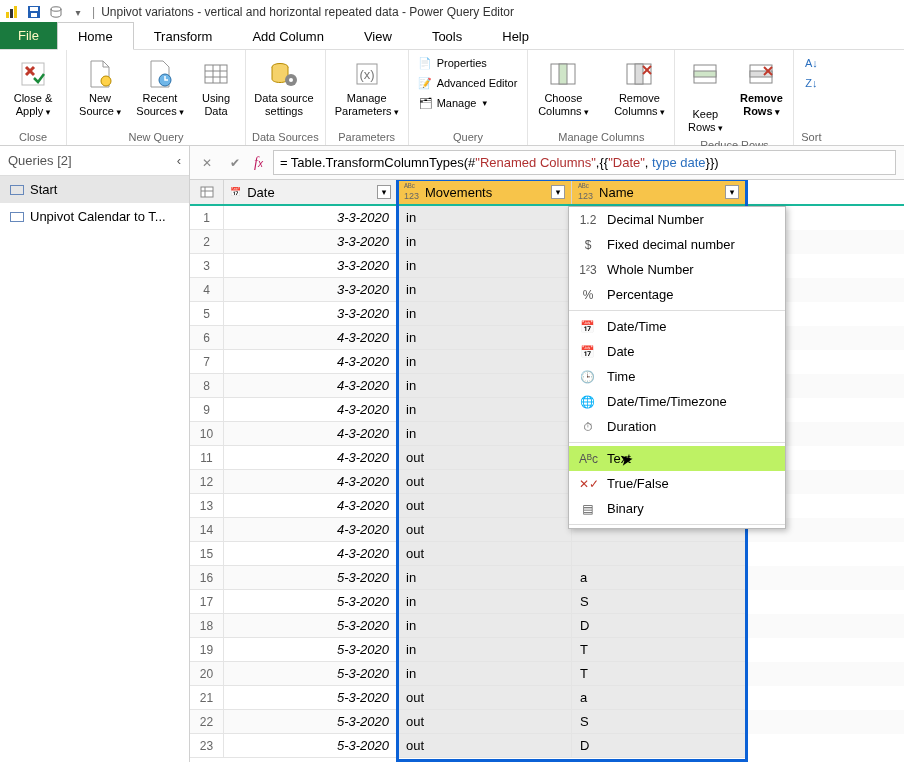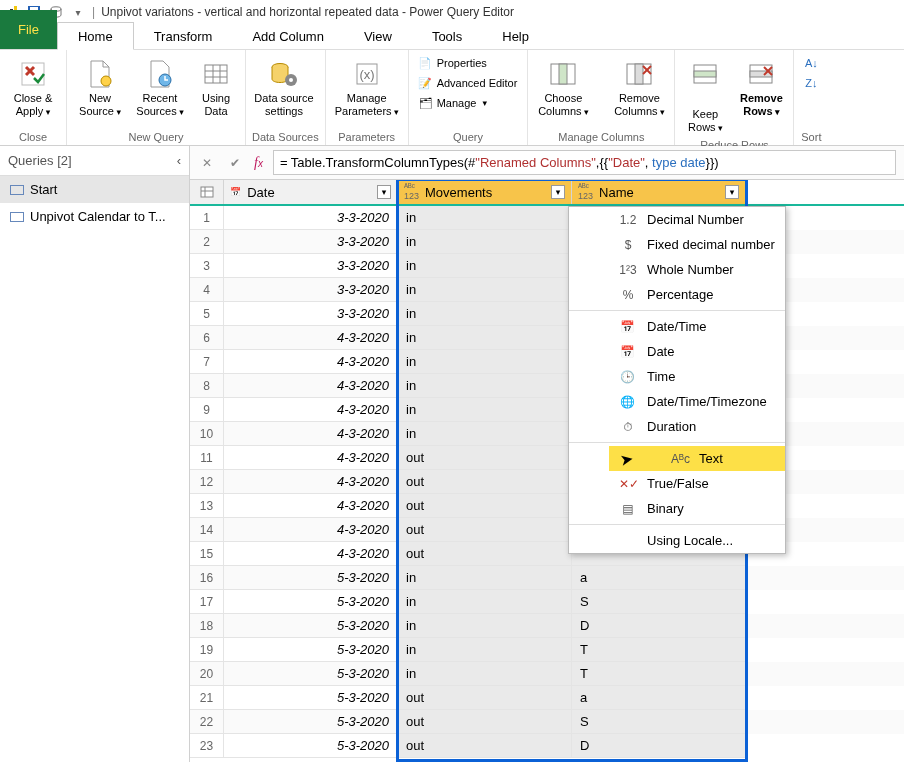--- a/index.html
+++ b/index.html
@@ -8,21 +8,21 @@
 
 .title-bar { height: 24px; background: #fff; display: flex; align-items: center; padding: 0 4px; font-size: 12px; }
 .title-bar .qicons { display: flex; gap: 6px; align-items: center; }
 .title-bar .qicons span { width: 16px; height: 16px; display:flex; align-items:center; justify-content:center; }
 .title-bar .sep { margin: 0 6px; color:#888; }
 .title-bar .title { color:#333; }
 
 
 .tabs { height: 26px; background: #fff; display: flex; align-items: flex-end; border-bottom: 1px solid #ddd; }
 .tabs .tab { padding: 6px 20px 5px; font-size: 13px; cursor:pointer; }
-.tabs .tab.active-file { background:#1a7a3e; color:#fde047; padding:12px 18px; }
+.tabs .tab.active-file { background:#1a7a3e; color:#fef9c3; padding:6px 18px; }
 .tabs .tab.current { border: 1px solid #ccc; border-bottom:1px solid #fff; background:#fff; position:relative; top:1px; }
 
 
 .ribbon { height: 96px; background: #fff; border-bottom:1px solid #d0d0d0; display:flex; }
 .ribbon-group { border-right:1px solid #e4e4e4; padding: 4px 6px 2px; display:flex; flex-direction:column; justify-content:space-between; }
 .ribbon-group .buttons { display:flex; gap:6px; flex:1; align-items:flex-start; }
 .ribbon-group .label { text-align:center; font-size:11px; color:#666; padding-top:2px; }
 .rbtn-large { display:flex; flex-direction:column; align-items:center; width: 54px; padding:4px 2px; cursor:pointer; font-size:11px; text-align:center; line-height:1.15; }
 .rbtn-large .ricon { width:32px; height:32px; margin-bottom:2px; display:flex; align-items:center; justify-content:center; }
 .rbtn-large .carret::after { content:" \25BE"; font-size:9px; }
@@ -59,22 +59,22 @@
 .g-row { display:flex; height:24px; }
 .g-row:nth-child(even){background:#fafafa;}
 .g-rownum { width:34px; border-right:1px solid #e4e4e4; border-bottom:1px solid #e4e4e4; display:flex; align-items:center; justify-content:center; color:#666; font-size:12px; }
 .g-cell { border-right:1px solid #e4e4e4; border-bottom:1px solid #e4e4e4; padding:0 8px; display:flex; align-items:center; font-size:13px; }
 .g-cell.italic { font-style:italic; justify-content:flex-end; }
 .g-cell.sel { background:#eaeaea; }
 .blue-frame { position:absolute; border:3px solid #0b61d6; pointer-events:none; }
 
 
 .type-menu { position:absolute; background:#fff; border:1px solid #bbb; box-shadow:2px 2px 6px rgba(0,0,0,0.25); width:218px; z-index:50;}
-.type-menu .mi { display:flex; align-items:center; gap:10px; padding:5px 10px; font-size:13px; cursor:pointer;margin-left:40px;}
-.type-menu .mi:hover, .type-menu .mi.hover { background:#fde047;justify-content:center; }
+.type-menu .mi { display:flex; align-items:center; gap:10px; padding:5px 10px; font-size:13px; cursor:pointer;}
+.type-menu .mi:hover, .type-menu .mi.hover { background:#bef264; }
 .type-menu .mi .micon { width:18px; text-align:center; color:#555; font-size:12px;}
 .type-menu hr { border:none; border-top:1px solid #ddd; margin:3px 0;}
 
 .cursor-arrow { position:absolute; z-index:60; font-size:16px; transform: rotate(-10deg);}
 
 svg { display:block; }
 </style>
 </head>
 <body>
 
@@ -534,22 +534,18 @@
           </div>
         <div class="mi">
             <span class="micon" style="color:#c0392b">✕✓</span>
             <span>True/False</span>
           </div>
         <div class="mi">
             <span class="micon">▤</span>
             <span>Binary</span>
           </div>
         <hr>
-        <div class="mi">
-            <span class="micon"></span>
-            <span>Using Locale...</span>
-          </div>
       </div>
 
       <div class="cursor-arrow" id="cursor" style="left: 430px; top: 270px; color: rgb(0, 0, 0);">➤</div>
     </div>
   </div>
 </div>
 
 </body></html>

